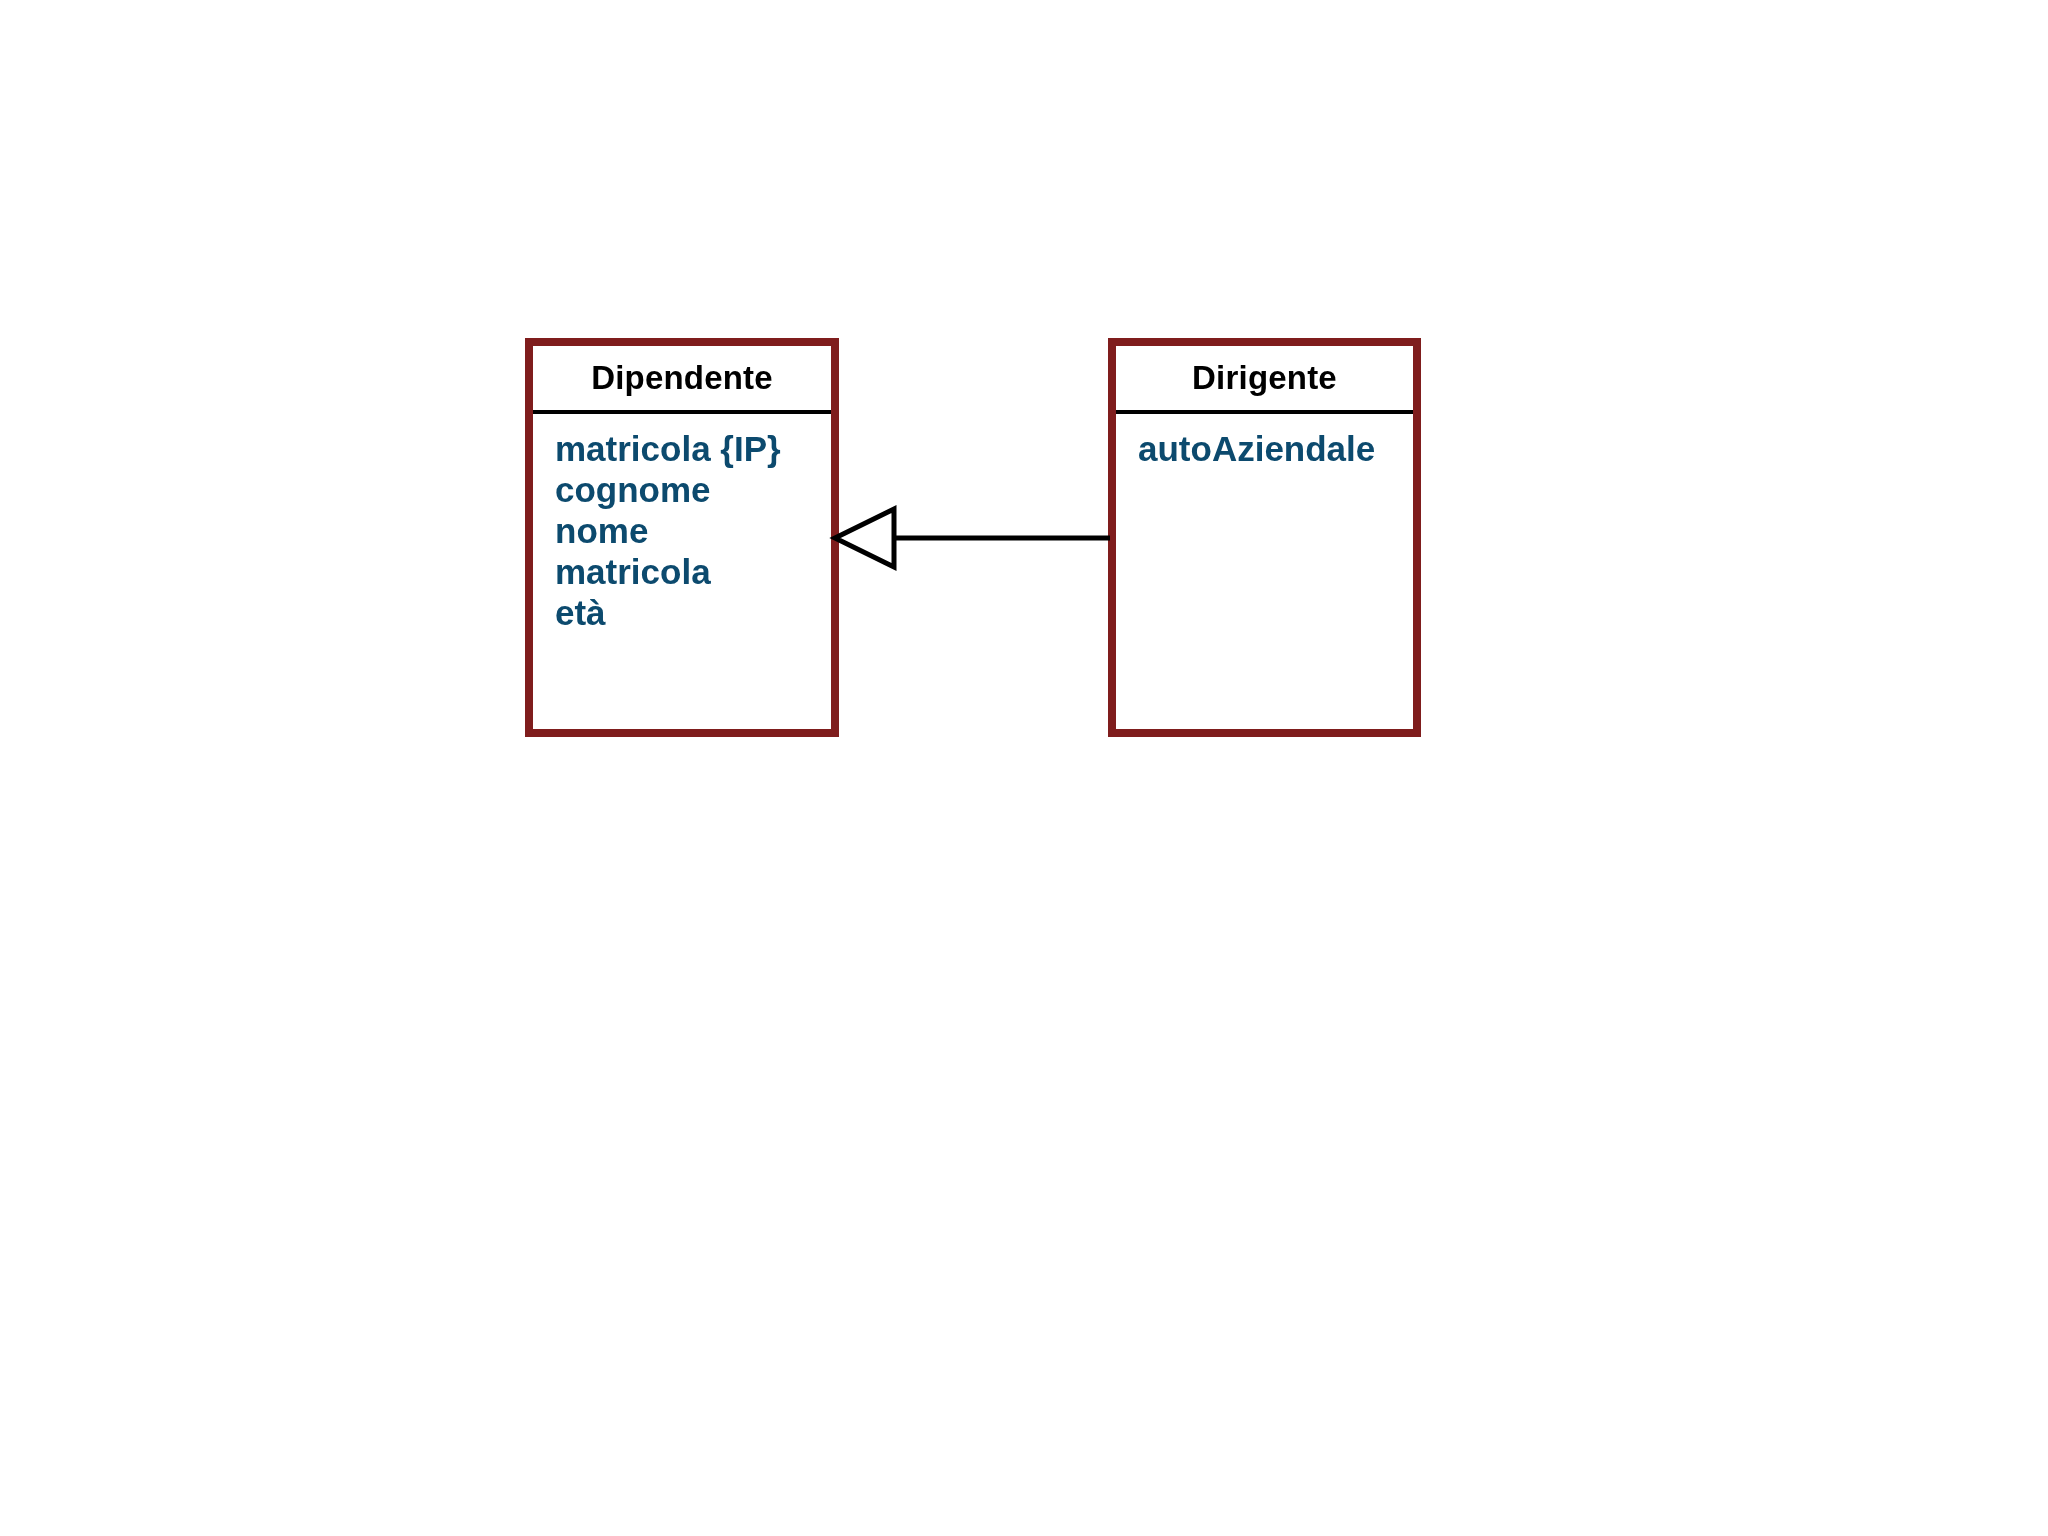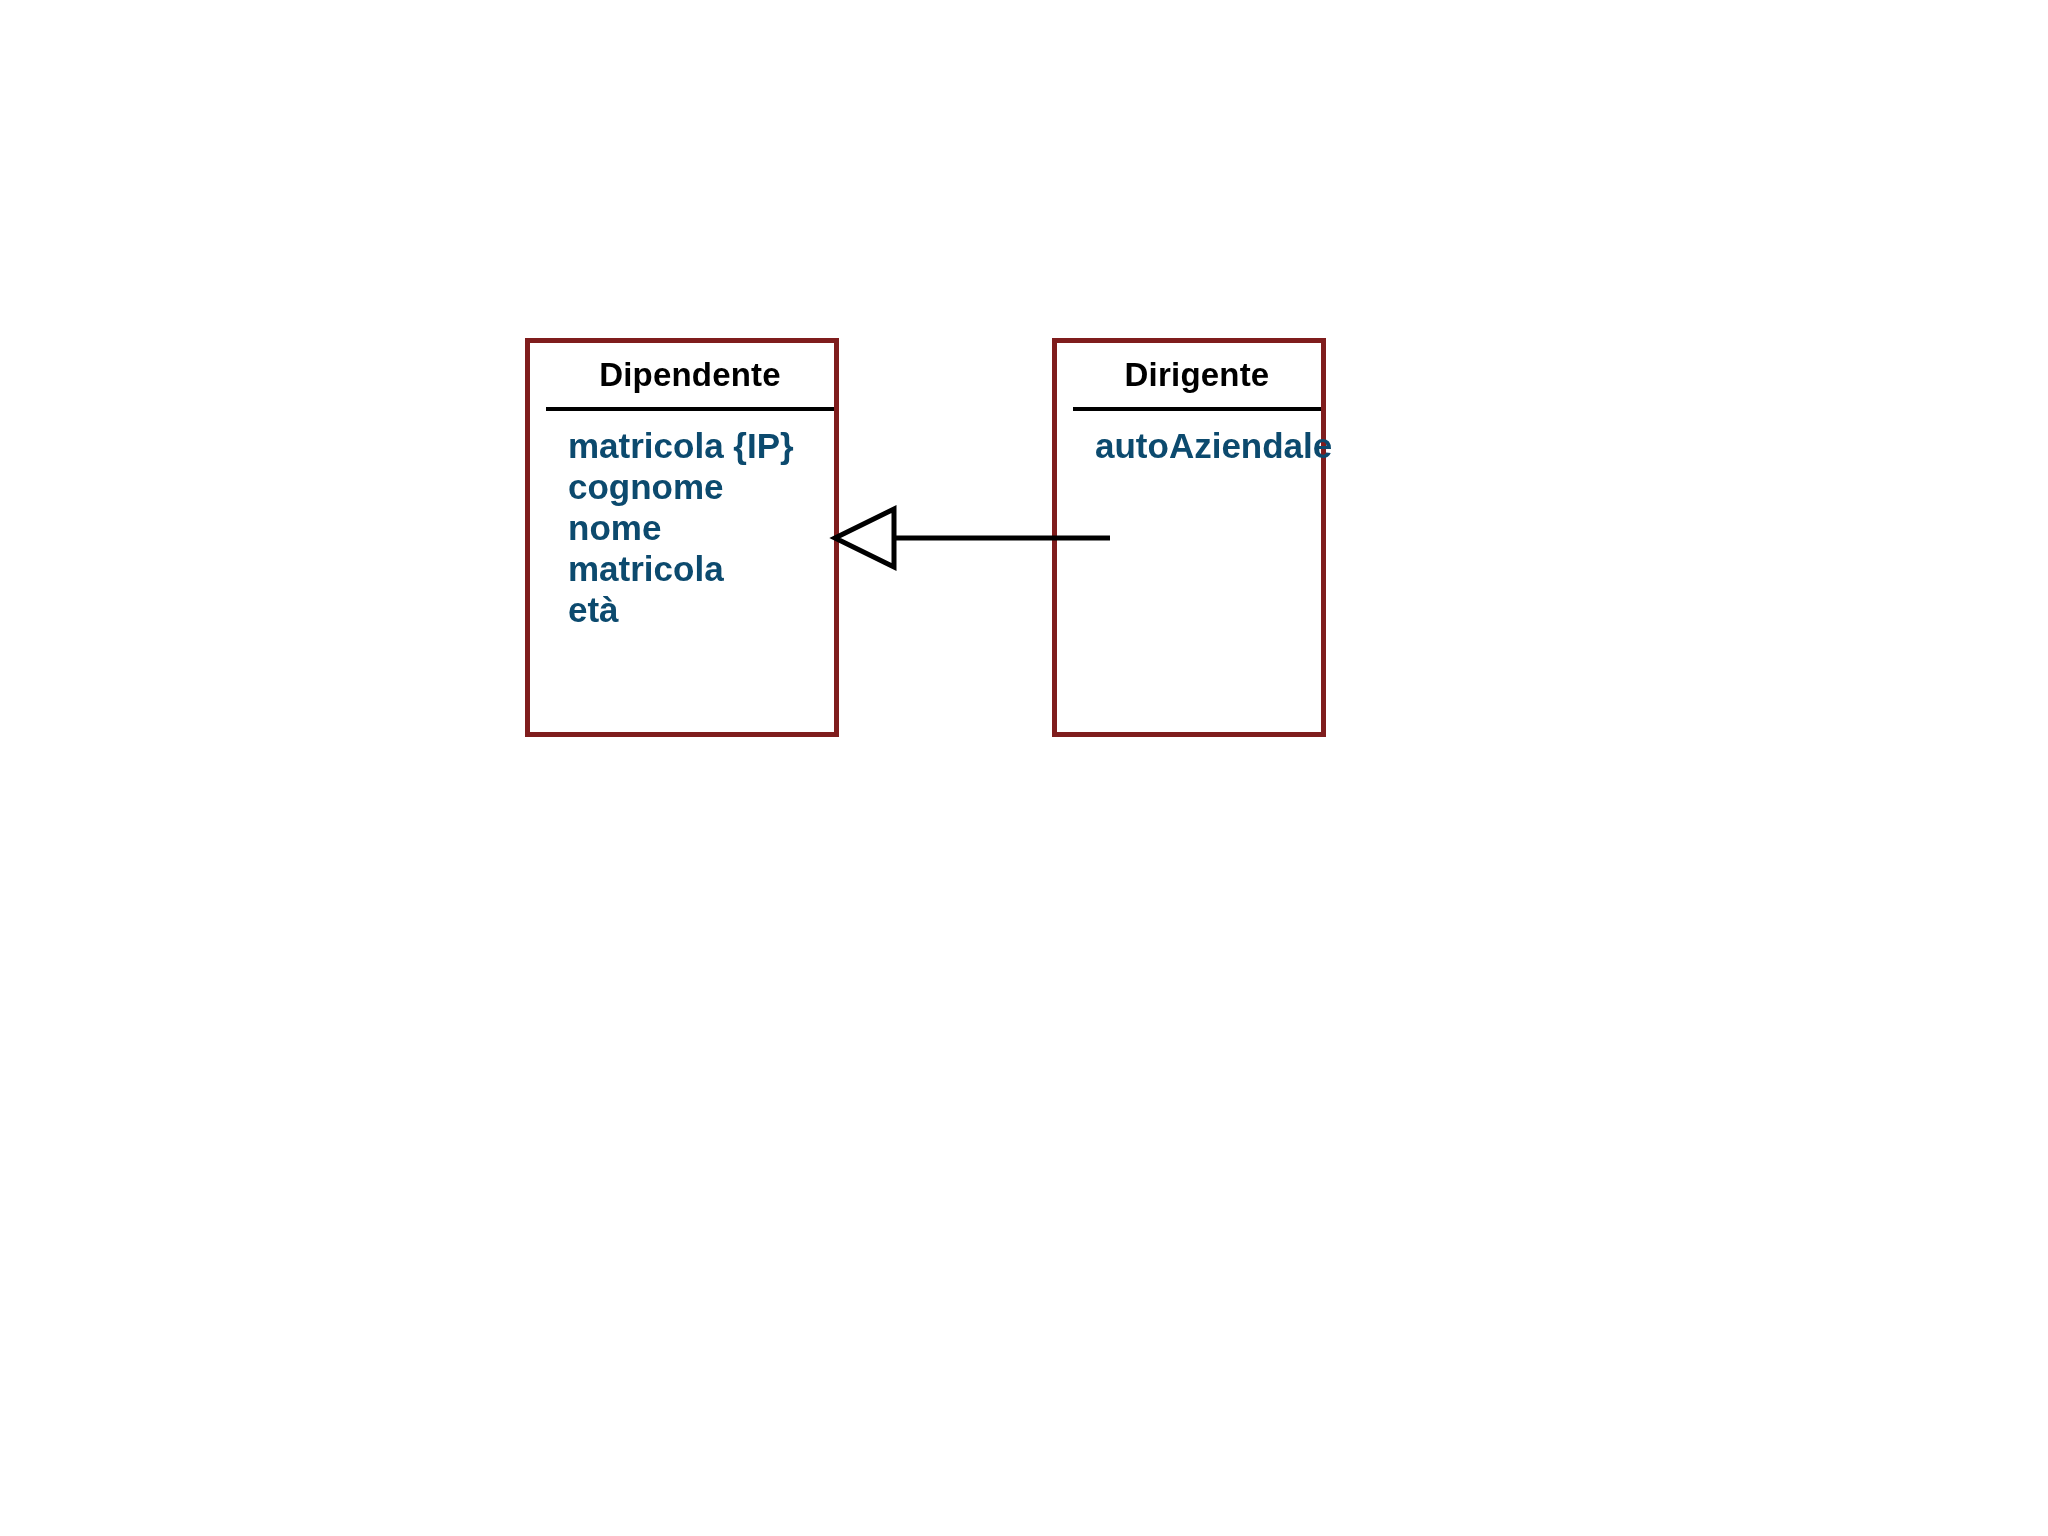--- a/index.html
+++ b/index.html
@@ -14,22 +14,21 @@
     background: #ffffff;
     overflow: hidden;
     font-family: "Liberation Sans", sans-serif;
   }
 
   
   .uml-class {
     position: absolute;
     box-sizing: border-box;
     background: #ffffff;
-    border: 5px solid #7f1d1d;
-    padding-left: 16px;
+    border: 8px solid #7f1d1d;
   }
   .uml-class-name {
     box-sizing: border-box;
     height: 68px;
     display: flex;
     align-items: center;
     justify-content: center;
     border-bottom: 4px solid #000000;
     font-size: 33px;
     font-weight: bold;
@@ -51,23 +50,23 @@
   }
 
   
   #class-dipendente {
     left: 525px;
     top: 338px;
     width: 314px;
     height: 399px;
   }
   #class-dirigente {
-    left: 1052px;
+    left: 1108px;
     top: 338px;
-    width: 274px;
+    width: 313px;
     height: 399px;
   }
 
   
   #generalization {
     position: absolute;
     left: 830px;
     top: 498px;
     width: 285px;
     height: 80px;

